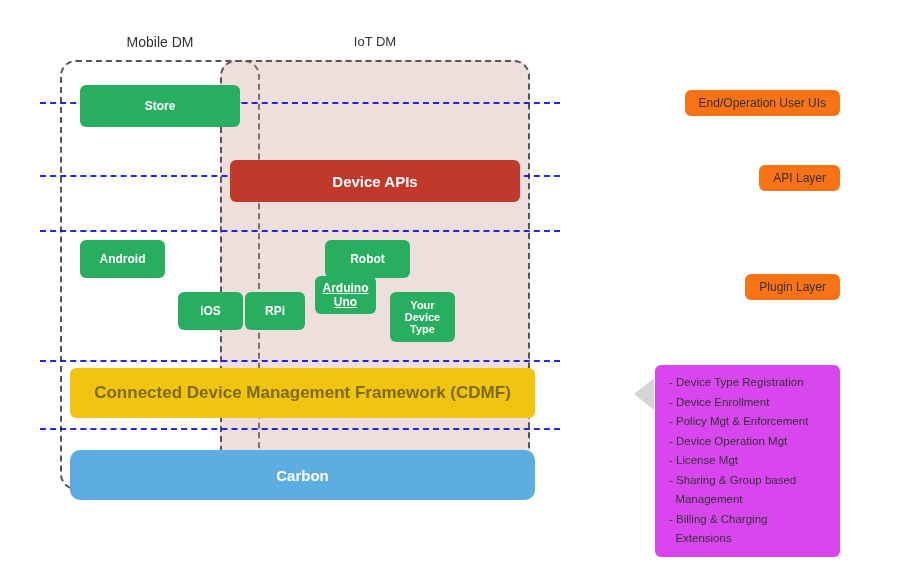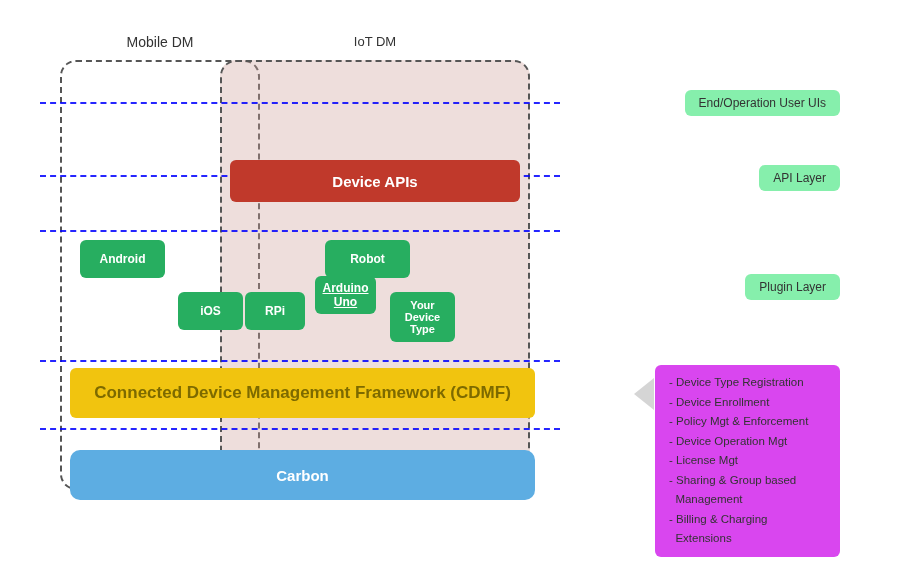--- a/index.html
+++ b/index.html
@@ -205,21 +205,21 @@
       left: 0;
       height: 0;
       border-top: 2.5px dashed #0000ff;
       opacity: 0.85;
     }
 
     
     .right-label {
       position: absolute;
       right: 10px;
-      background: #86efac;
+      background: #f97316;
       border-radius: 6px;
       padding: 6px 14px;
       font-size: 12px;
       color: #333;
       white-space: nowrap;
     }
 
     
     .cdmf-arrow {
       position: absolute;
@@ -258,20 +258,23 @@
   <div class="mobile-dm-box"></div>
 
   <div class="iot-dm-box"></div>
 
   <div class="dashed-line" style="top: 82px; left: 10px; width: 520px;"></div>
   <div class="dashed-line" style="top: 155px; left: 10px; width: 520px;"></div>
   <div class="dashed-line" style="top: 210px; left: 10px; width: 520px;"></div>
   <div class="dashed-line" style="top: 340px; left: 10px; width: 520px;"></div>
   <div class="dashed-line" style="top: 408px; left: 10px; width: 520px;"></div>
 
+  <div class="store-block plugin-box">
+    <span>Store</span>
+  </div>
 
   <div class="device-apis-block">
     <span>Device APIs</span>
   </div>
 
   <div class="plugin-box android-box">
     <span>Android</span>
   </div>
 
 

